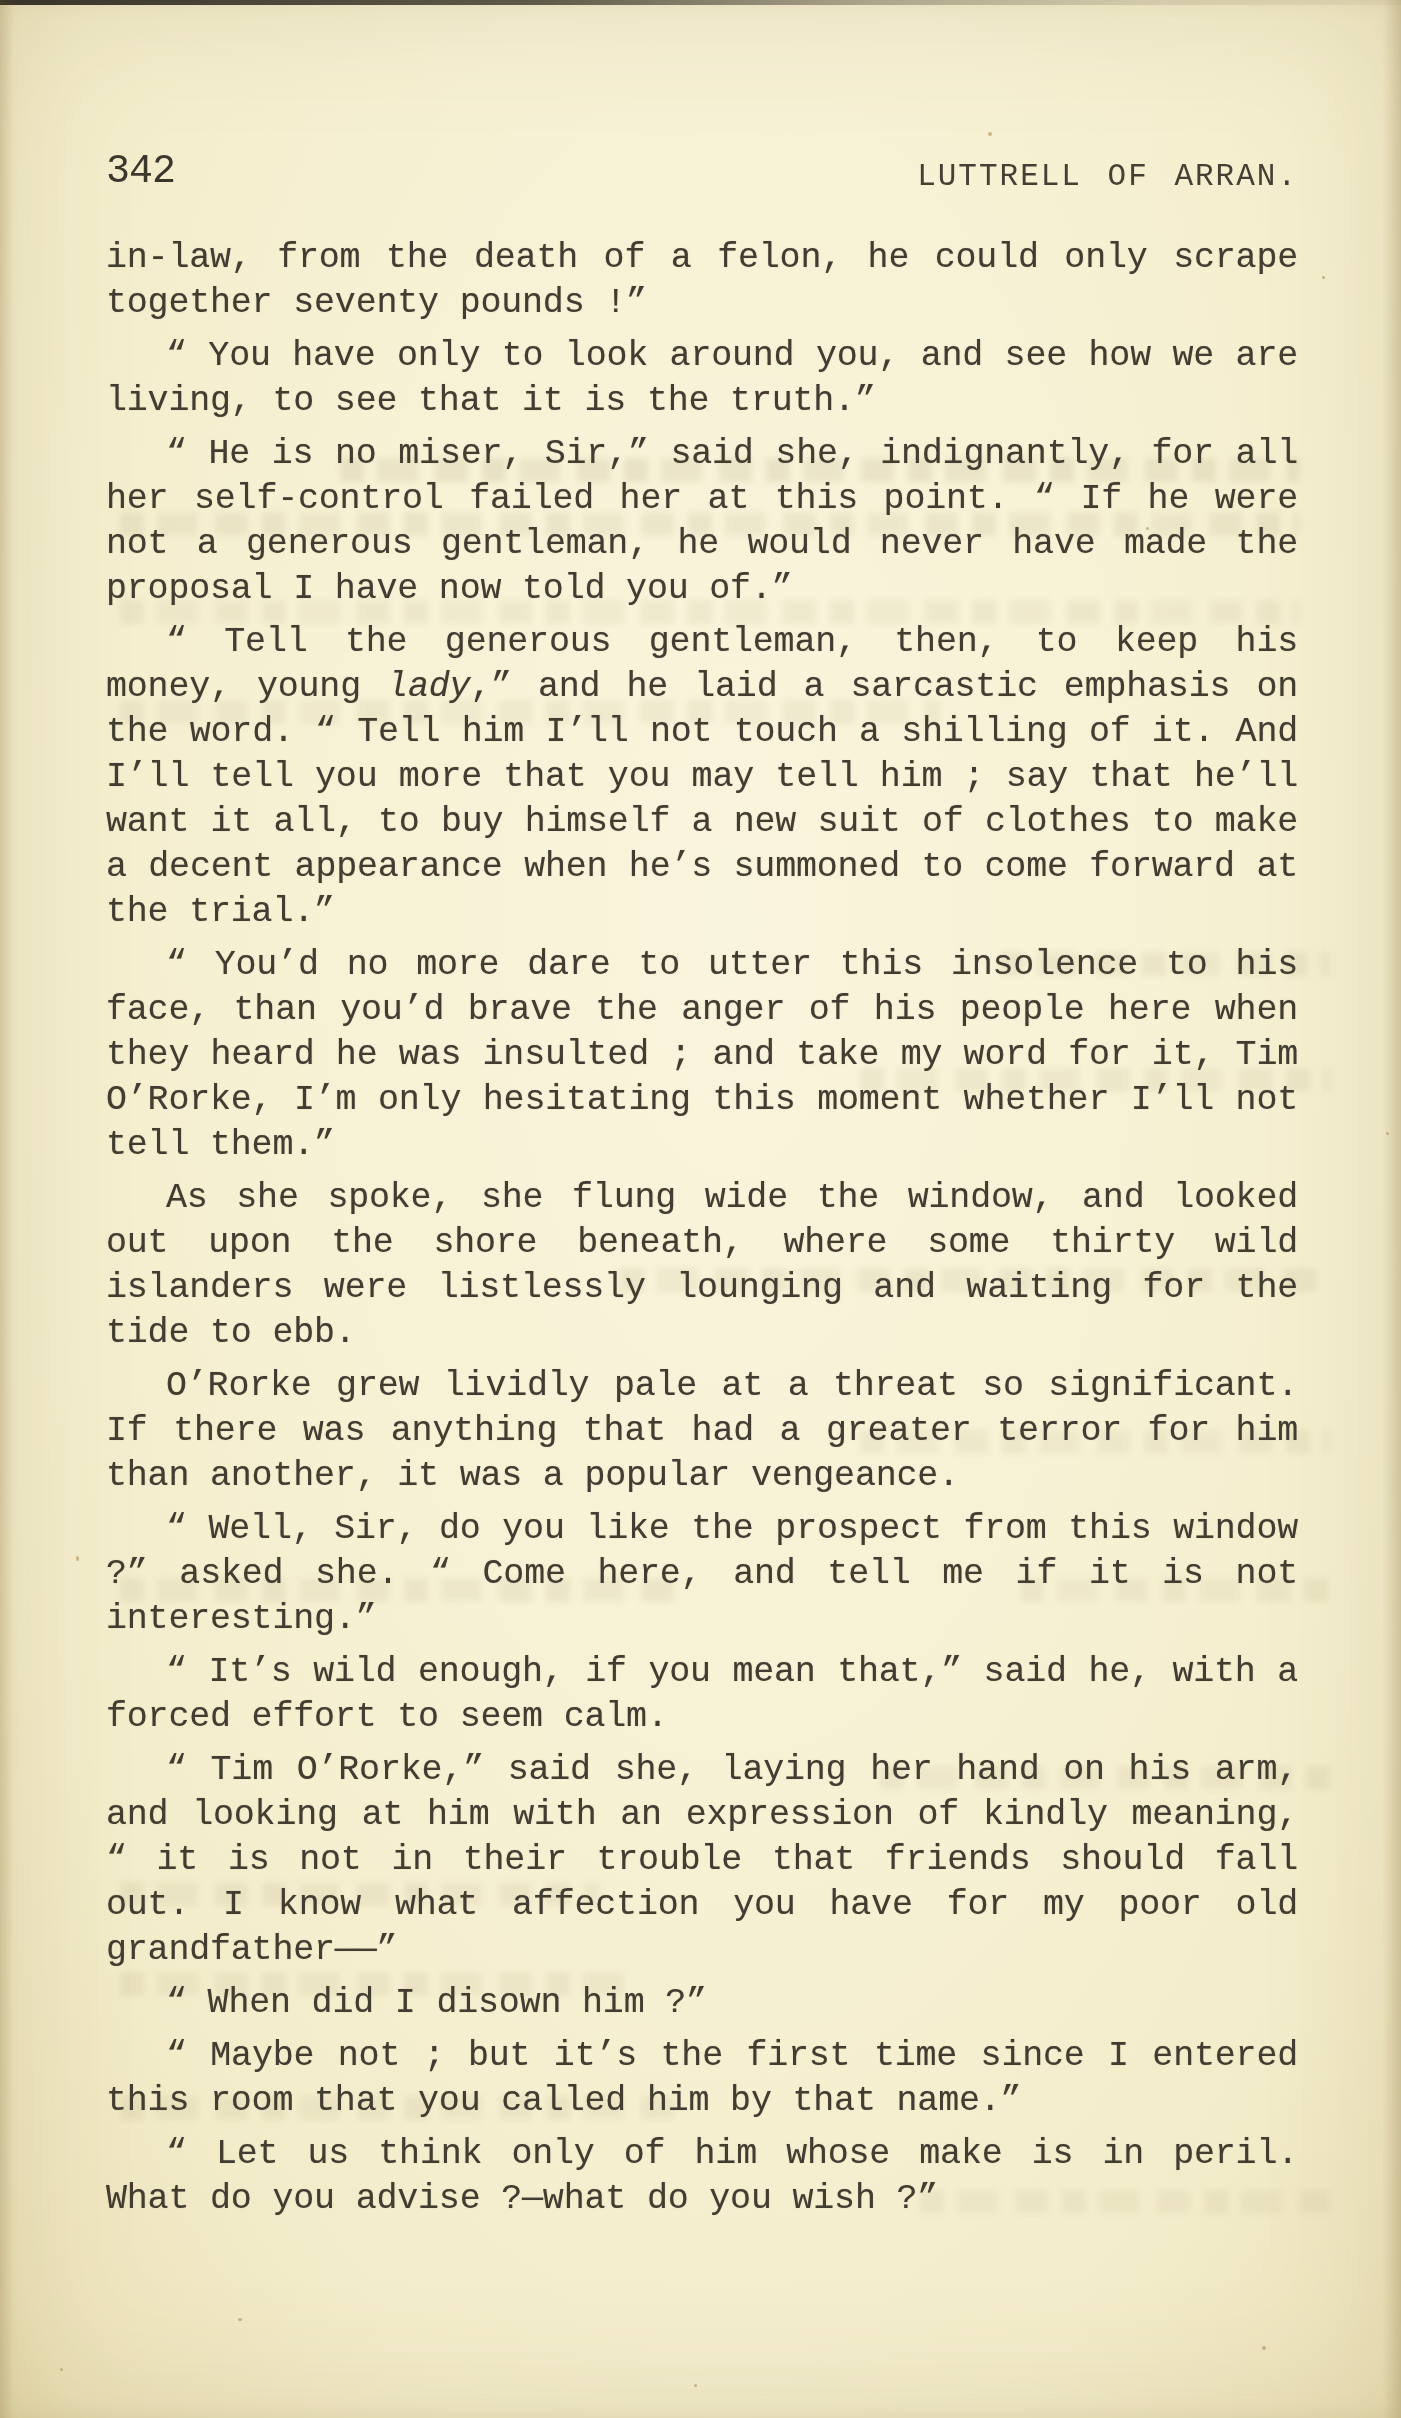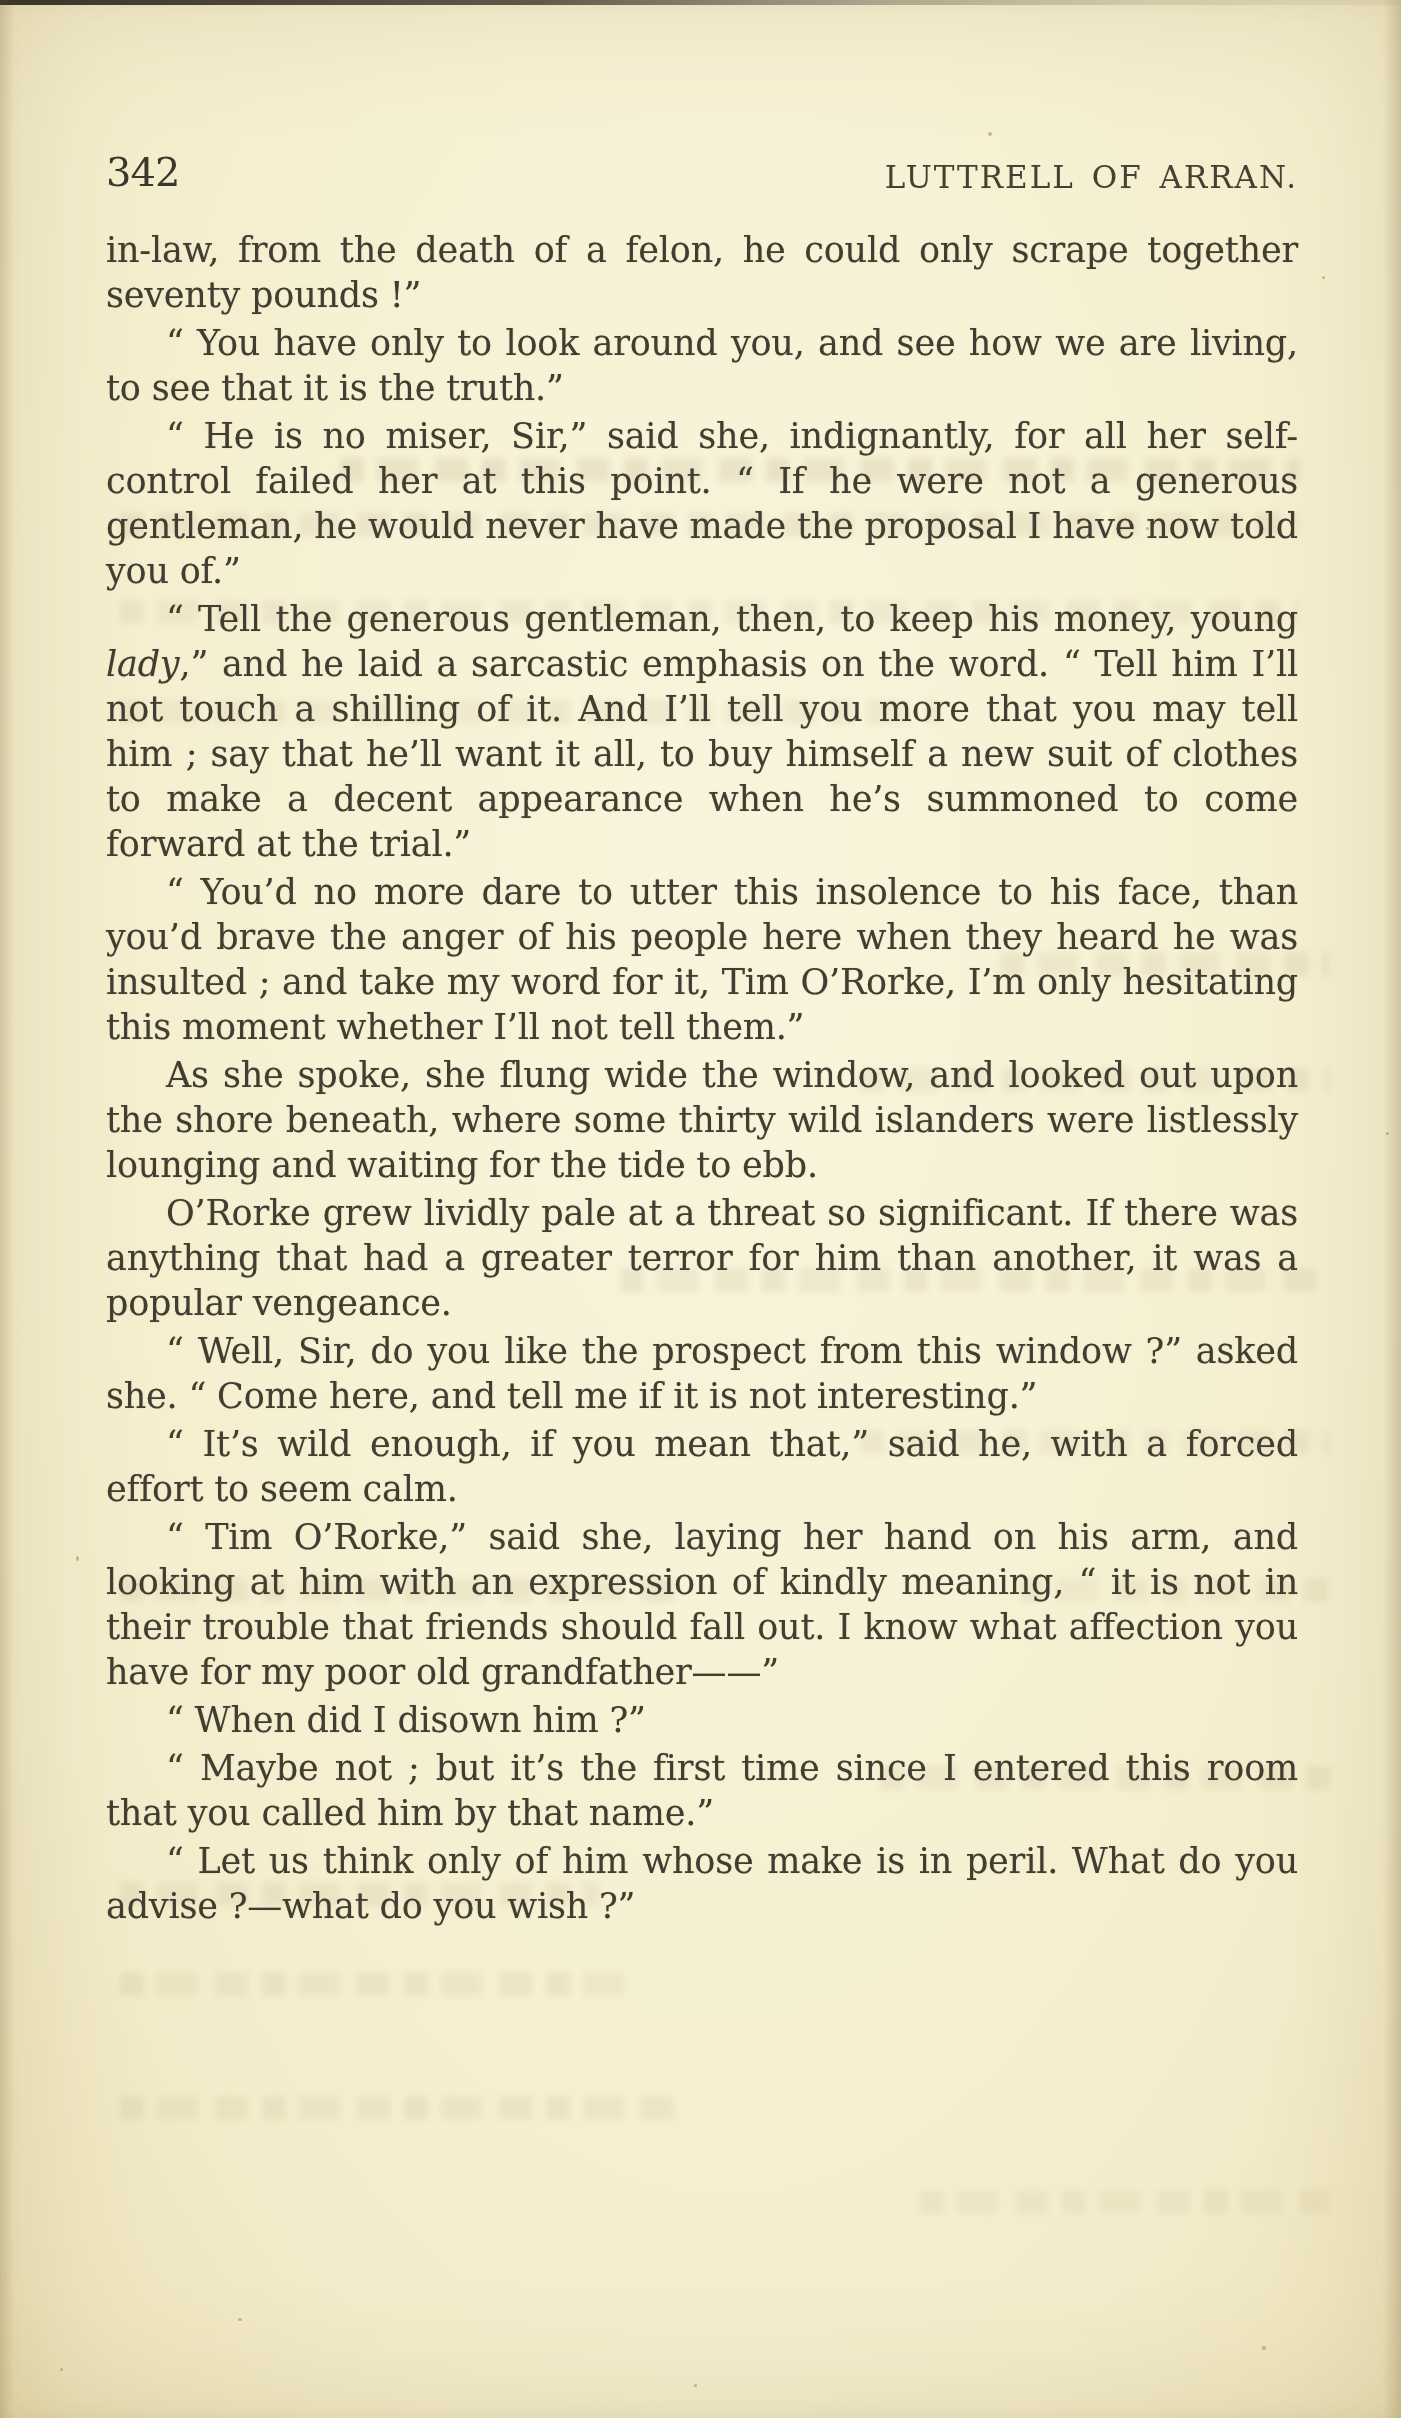--- a/index.html
+++ b/index.html
@@ -6,20 +6,21 @@
   body{
     width:1401px;height:2418px;position:relative;overflow:hidden;
     background:#f2ebc8;
     font-family:"DejaVu Serif","Liberation Serif",serif;
   }
   .page{
     position:absolute;inset:0;
     background:
       radial-gradient(ellipse at 52% 38%, #f9f4dc 0%, #f7f1d4 45%, #f3ecca 75%, #ece2ba 94%, #e7dcae 100%);
     box-shadow: inset 0 0 140px rgba(128,104,52,.16), inset 0 0 22px rgba(128,104,52,.10);
+    font-family: Liberation Mono, monospace;
   }
   .scan-edge-top{
     position:absolute;top:0;left:0;right:0;height:5px;
     background:linear-gradient(90deg, rgba(28,24,18,.85) 0%, rgba(28,24,18,.68) 38%, rgba(28,24,18,.30) 62%, rgba(28,24,18,.10) 82%, rgba(28,24,18,.04) 100%);
   }
   .scan-edge-left{
     position:absolute;top:0;left:0;bottom:0;width:14px;
     background:linear-gradient(90deg, rgba(120,96,48,.18), rgba(120,96,48,0));
   }
   .scan-edge-right{
@@ -36,21 +37,21 @@
     text-align:right;font-size:31px;letter-spacing:2px;word-spacing:5px;
     color:#453f34;line-height:40px;
   }
   .text-block{
     position:absolute;top:228px;left:106px;width:1192px;
     font-size:35px;line-height:45px;color:#423c31;
     text-align:justify;
     text-shadow:0 0 1px rgba(66,60,49,.35);
     letter-spacing:-0.2px;
   }
-  .para{margin:0 0 3px 0;text-indent:60px;hyphens:none;}
+  .para{margin:8px 0 3px 0;text-indent:60px;hyphens:none;}
   .para.no-indent{text-indent:0;}
   .it{font-style:italic;}
   .ghost{
     position:absolute;height:24px;pointer-events:none;
     filter:blur(3px);opacity:.45;
     background:repeating-linear-gradient(90deg,
       rgba(150,136,98,.34) 0px, rgba(150,136,98,.34) 24px,
       rgba(150,136,98,0) 24px, rgba(150,136,98,0) 37px,
       rgba(150,136,98,.28) 37px, rgba(150,136,98,.28) 78px,
       rgba(150,136,98,0) 78px, rgba(150,136,98,0) 95px,

